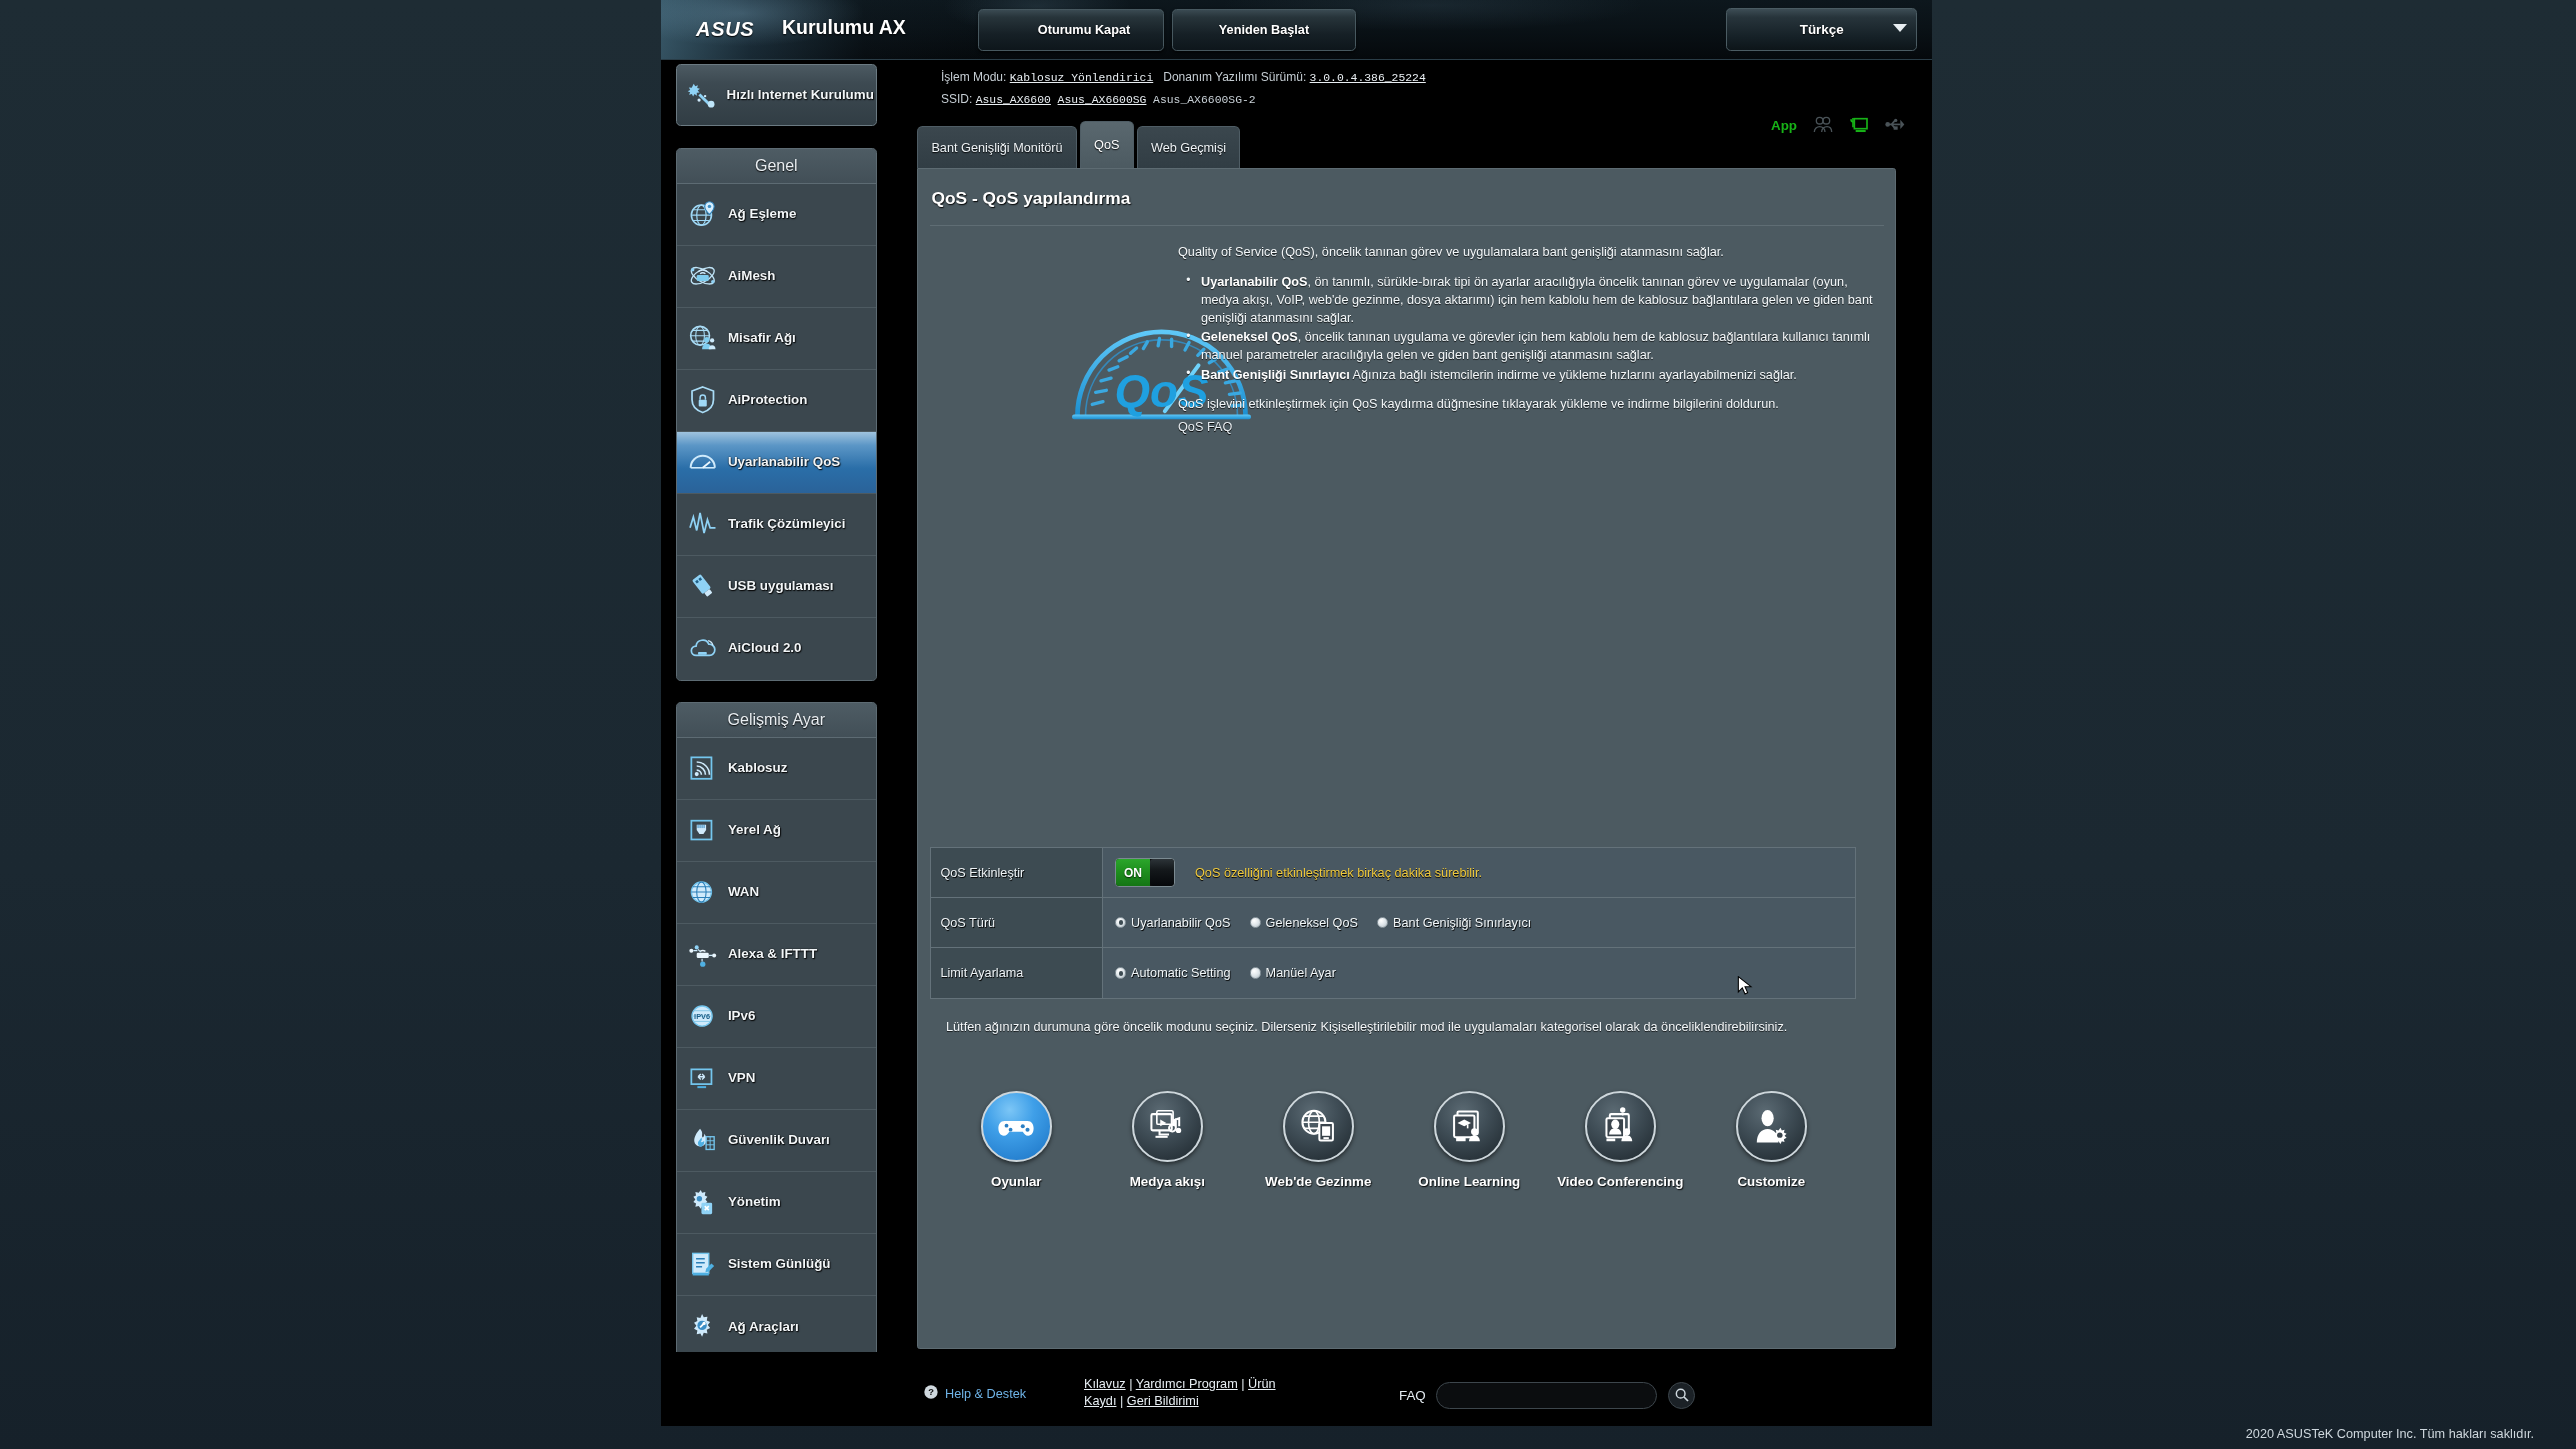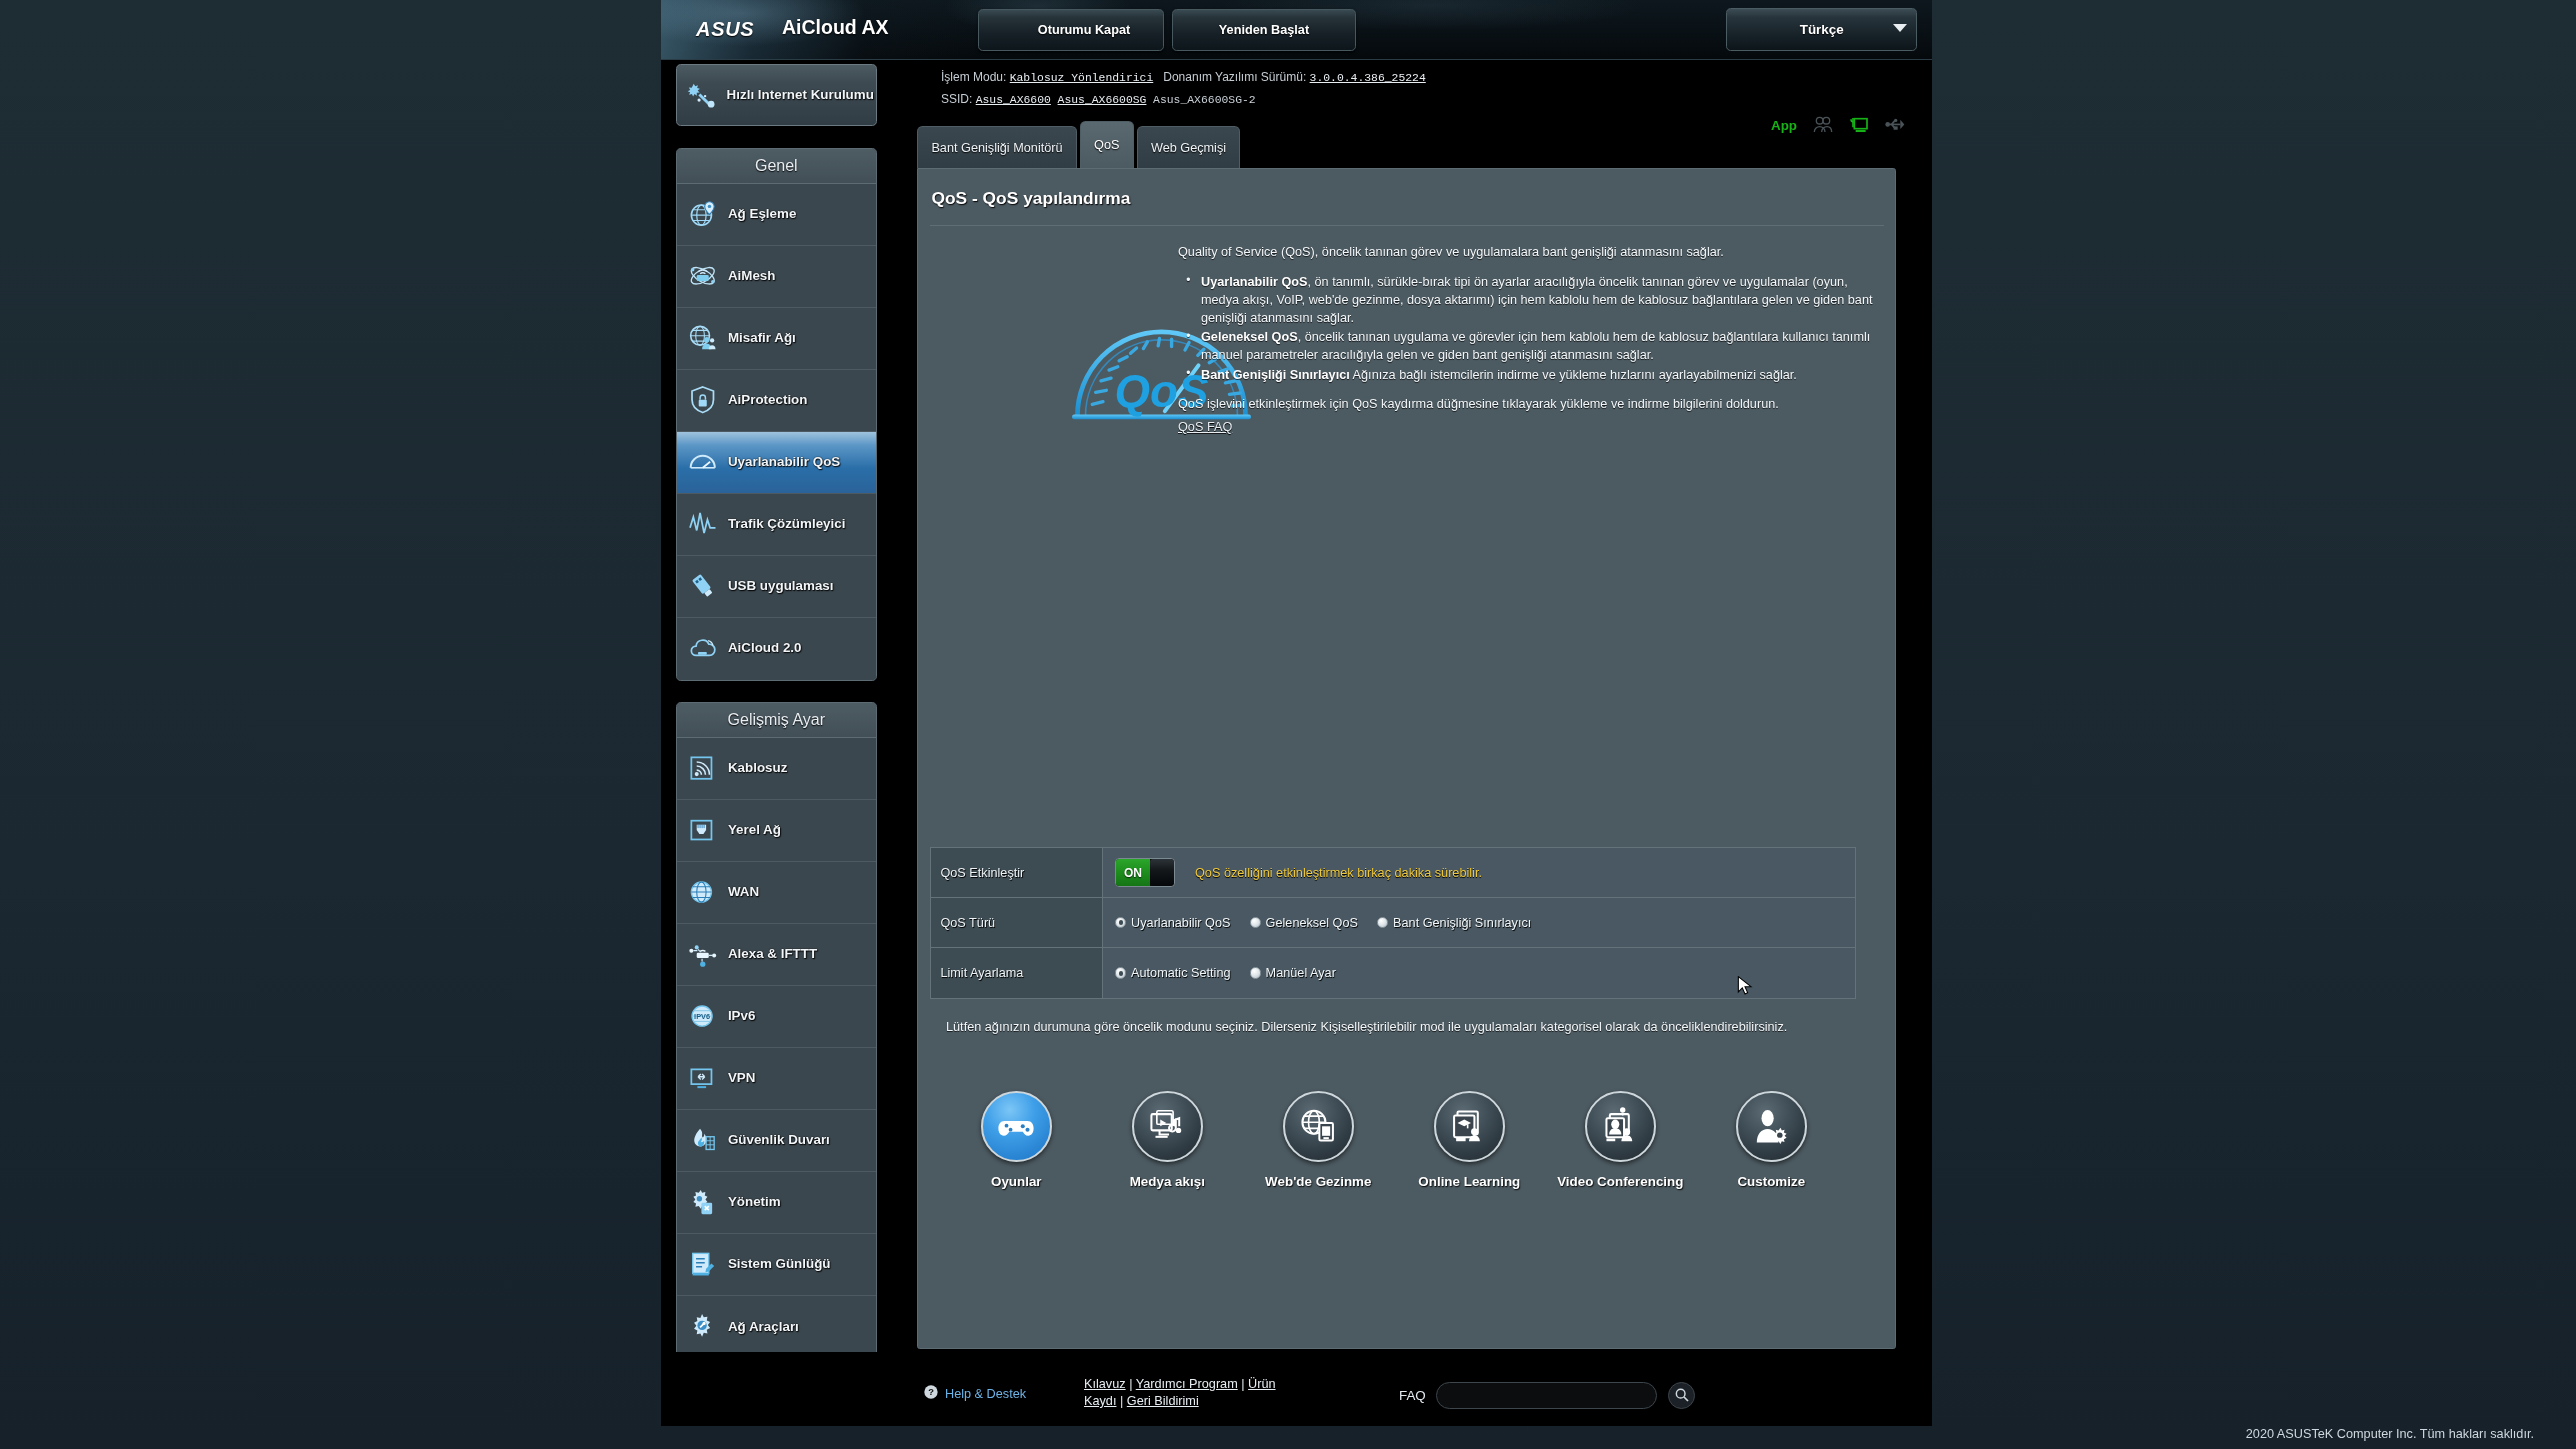--- a/index.html
+++ b/index.html
@@ -201,21 +201,21 @@
   #desc-text p { margin-bottom: 12px; }
   #desc-text ul { list-style: none; padding-left: 23px; margin-bottom: 10.7px; }
   #desc-text li { position: relative; margin-bottom: 1.3px; }
   #desc-text li::before {
     content: "•"; position: absolute; left: -14.8px; top: -0.7px;
     color: #f3f7f9; font-size: 12px;
   }
   #desc-text b { font-weight: bold; color: #fff; }
   #qos-faq {
     position: absolute; left: 248px; top: 189px;
-    color: #e8eef2; font-size: 12.7px; text-decoration: underline;
+    color: #e8eef2; font-size: 12.7px; 
     cursor: pointer; text-shadow: 0 0.7px 0.7px #000;
   }
   
   #settings {
     position: absolute; left: 12px; top: 678px; width: 926px;
     border: 0.7px solid #64727a;
     background: #3e4c53;
   }
   .set-row { display: flex; border-bottom: 0.7px solid #64727a; min-height: 50px; }
   .set-row:last-child { border-bottom: none; }
@@ -351,21 +351,21 @@
 </head>
 <body>
 
 <div id="desktop"></div>
 
 <div id="app">
 
   <div id="banner">
     <div id="banner-texture"></div>
     <div id="asus-logo">ASUS</div>
-    <div id="model-name">AiCloud AX</div>
+    <div id="model-name">Kurulumu AX</div>
     <div class="banner-btn" id="btn-logout">Oturumu Kapat</div>
     <div class="banner-btn" id="btn-reboot">Yeniden Başlat</div>
     <div id="lang-select">
       <span>Türkçe</span>
     </div>
     <div id="lang-caret"></div>
   </div>
 
   <div id="infobar">
     <div id="info-line1">

